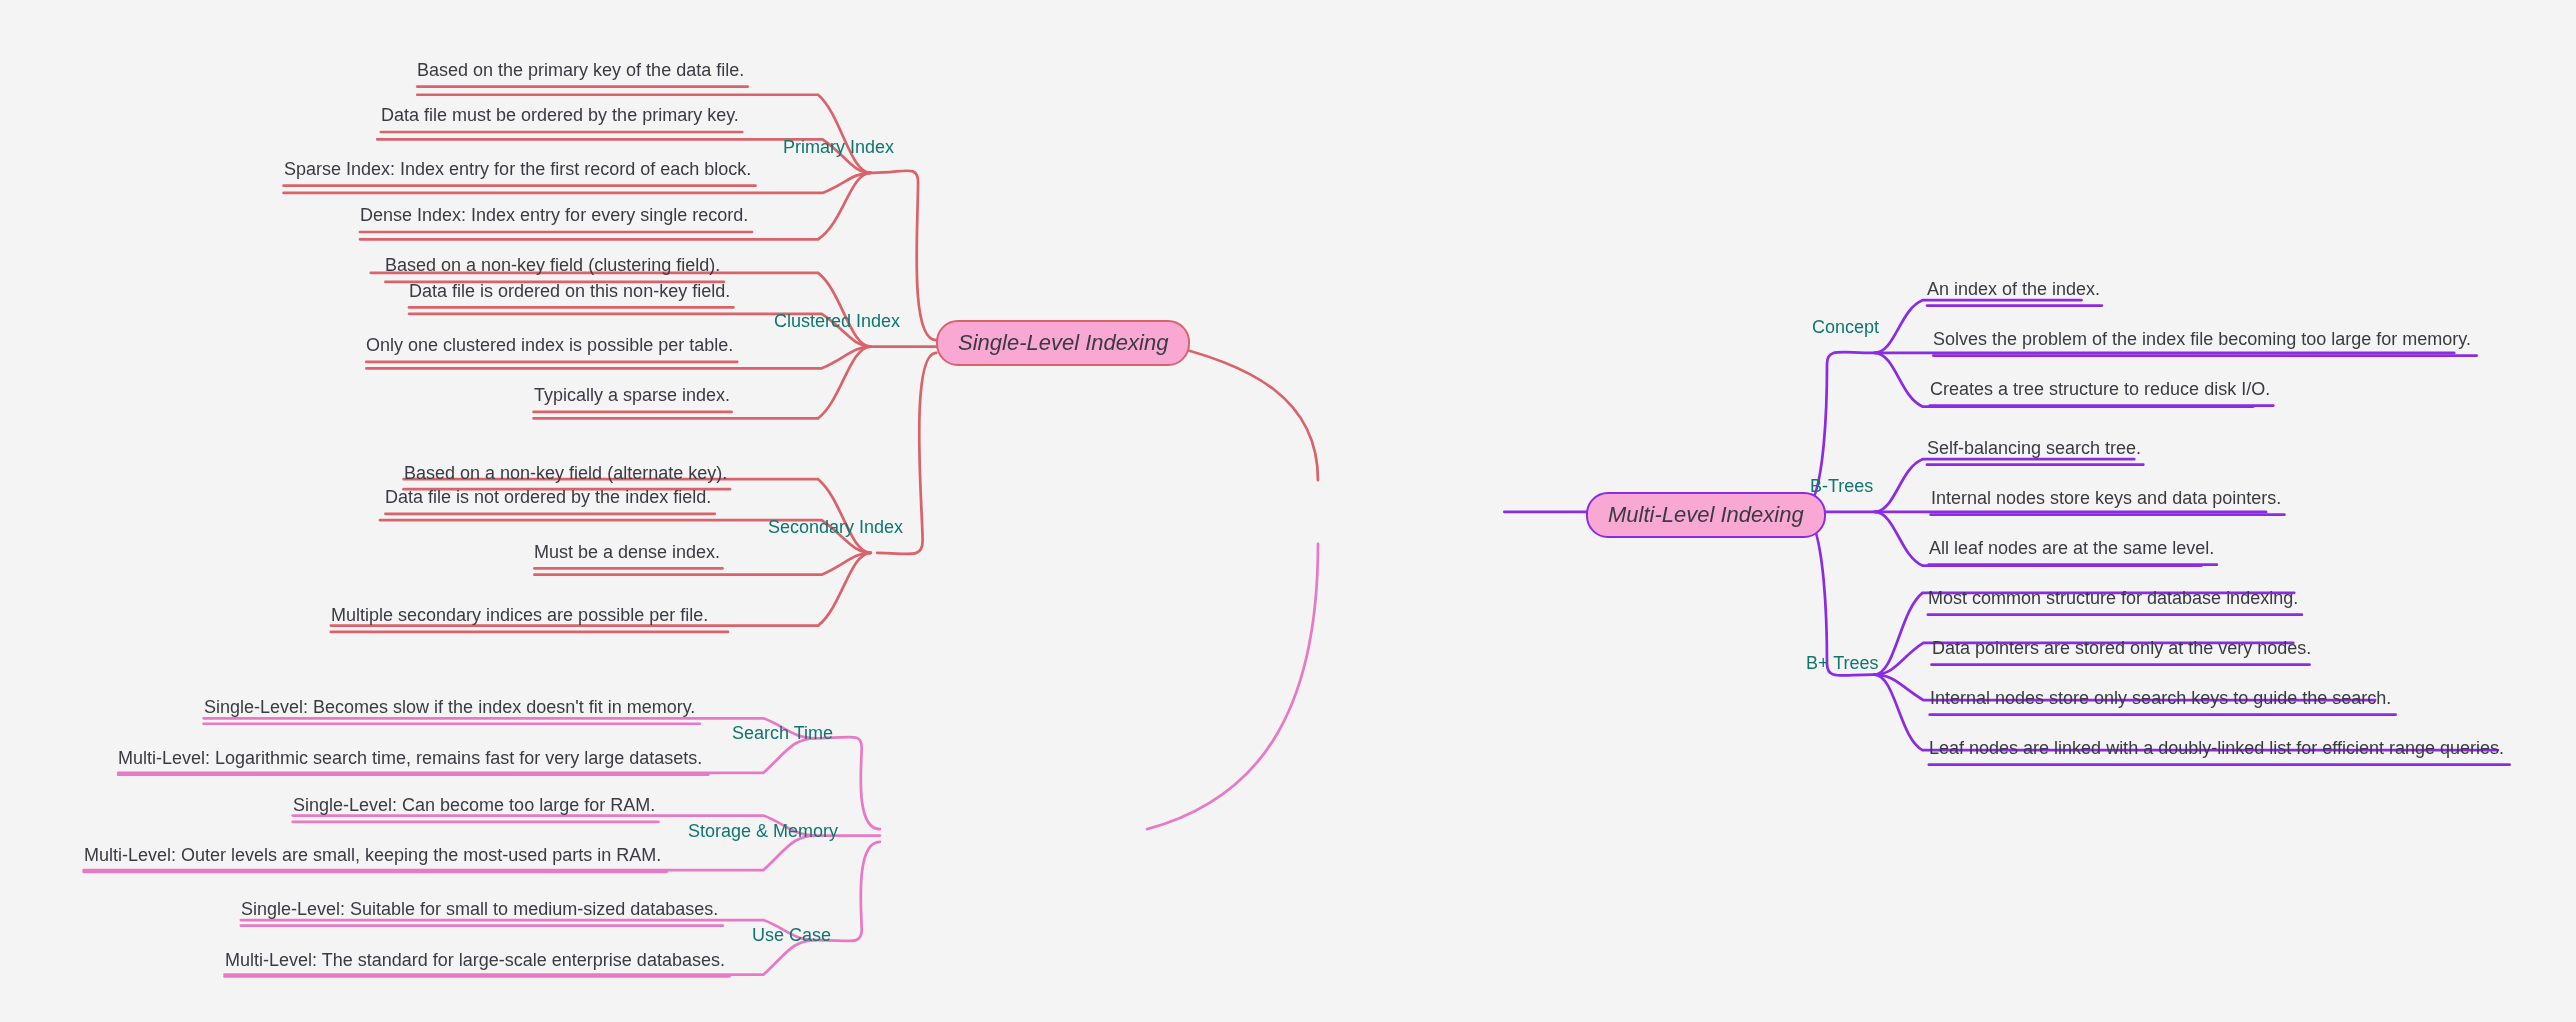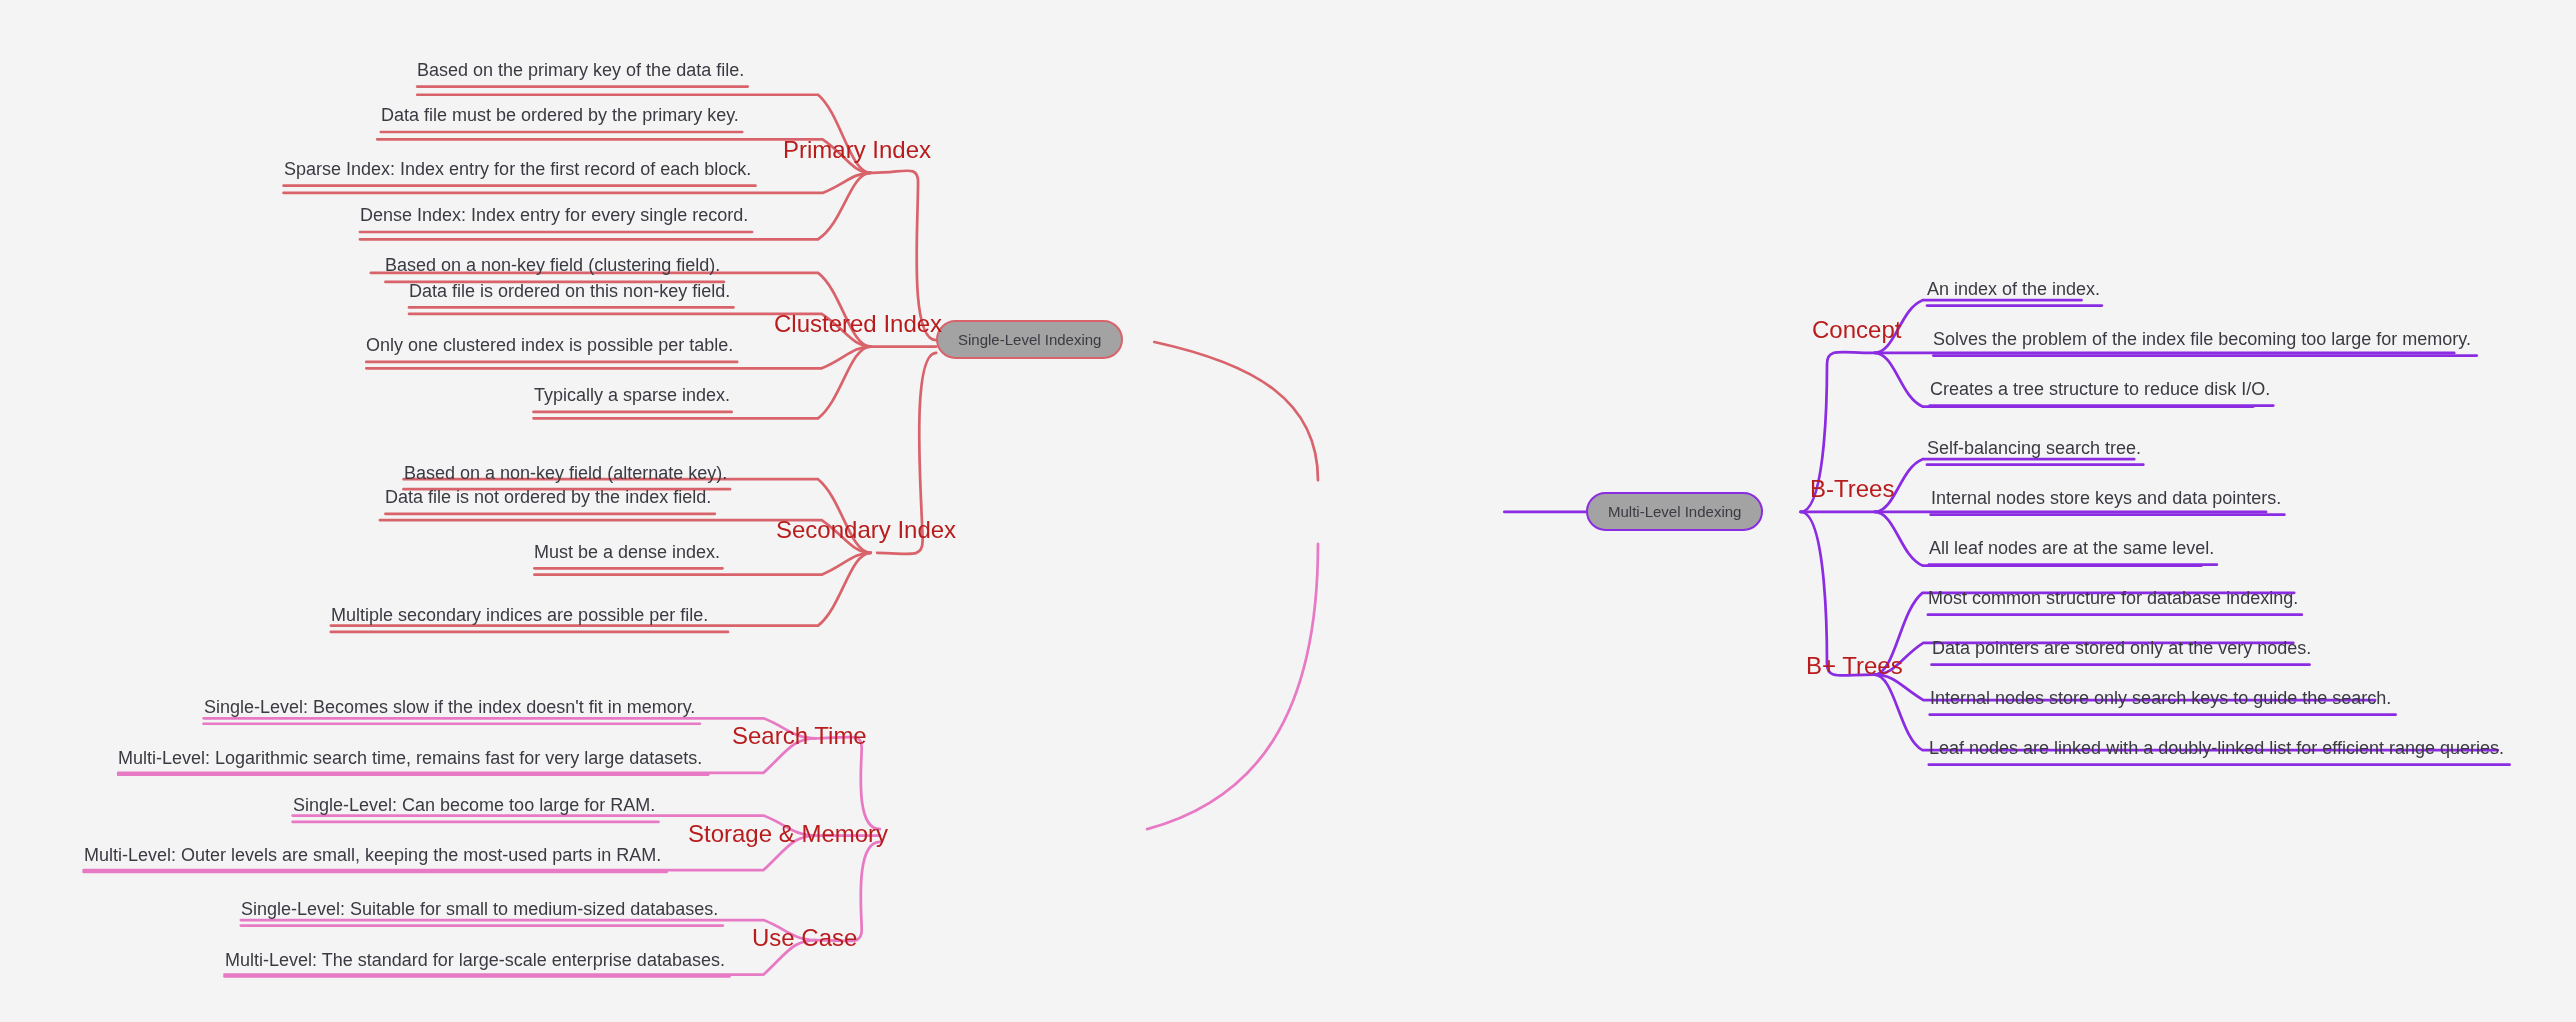--- a/index.html
+++ b/index.html
@@ -38,35 +38,36 @@
     color: #ffffff;
     border-radius: 36px;
     font-size: 26px;
     line-height: 1;
     padding: 16.4px 31px;
     letter-spacing: 0.2px;
   }
 
   
   .node-branch {
-    background: #a3a3a3;
+    background: #f9a8d4;
     border: 2.7px solid #d9636b;
     border-radius: 22px;
     color: #3a3a42;
-    font-size: 15px;
+    font-size: 22px;
     line-height: 1;
     padding: 10px 20px;
+    font-style: italic;
   }
   .node-branch.purple { border-color: #8b2be2; }
   .node-branch.pink   { border-color: #e879c4; }
 
   
   .node-mid {
-    color: #b91c1c;
-    font-size: 24px;
+    color: #0f766e;
+    font-size: 18px;
     line-height: 1;
     background: transparent;
   }
 
   
   .node-leaf {
     color: #3a3a42;
     font-size: 18px;
     line-height: 1;
     background: transparent;
@@ -181,21 +182,21 @@
     <span class="nl">Multi-Level Indexing</span>
   </div>
 
 
   <div class="node node-mid" style="left:783px; top:138px;">
     <span class="nl">Primary Index</span>
   </div>
   <div class="node node-mid" style="left:774px; top:312px;">
     <span class="nl">Clustered Index</span>
   </div>
-  <div class="node node-mid" style="left:768px; top:518px;margin-left:8px;">
+  <div class="node node-mid" style="left:768px; top:518px;">
     <span class="nl">Secondary Index</span>
   </div>
 
   <div class="node node-mid" style="left:1812px; top:318px;">
     <span class="nl">Concept</span>
   </div>
   <div class="node node-mid" style="left:1810px; top:477px;">
     <span class="nl">B-Trees</span>
   </div>
   <div class="node node-mid" style="left:1806px; top:654px;">

